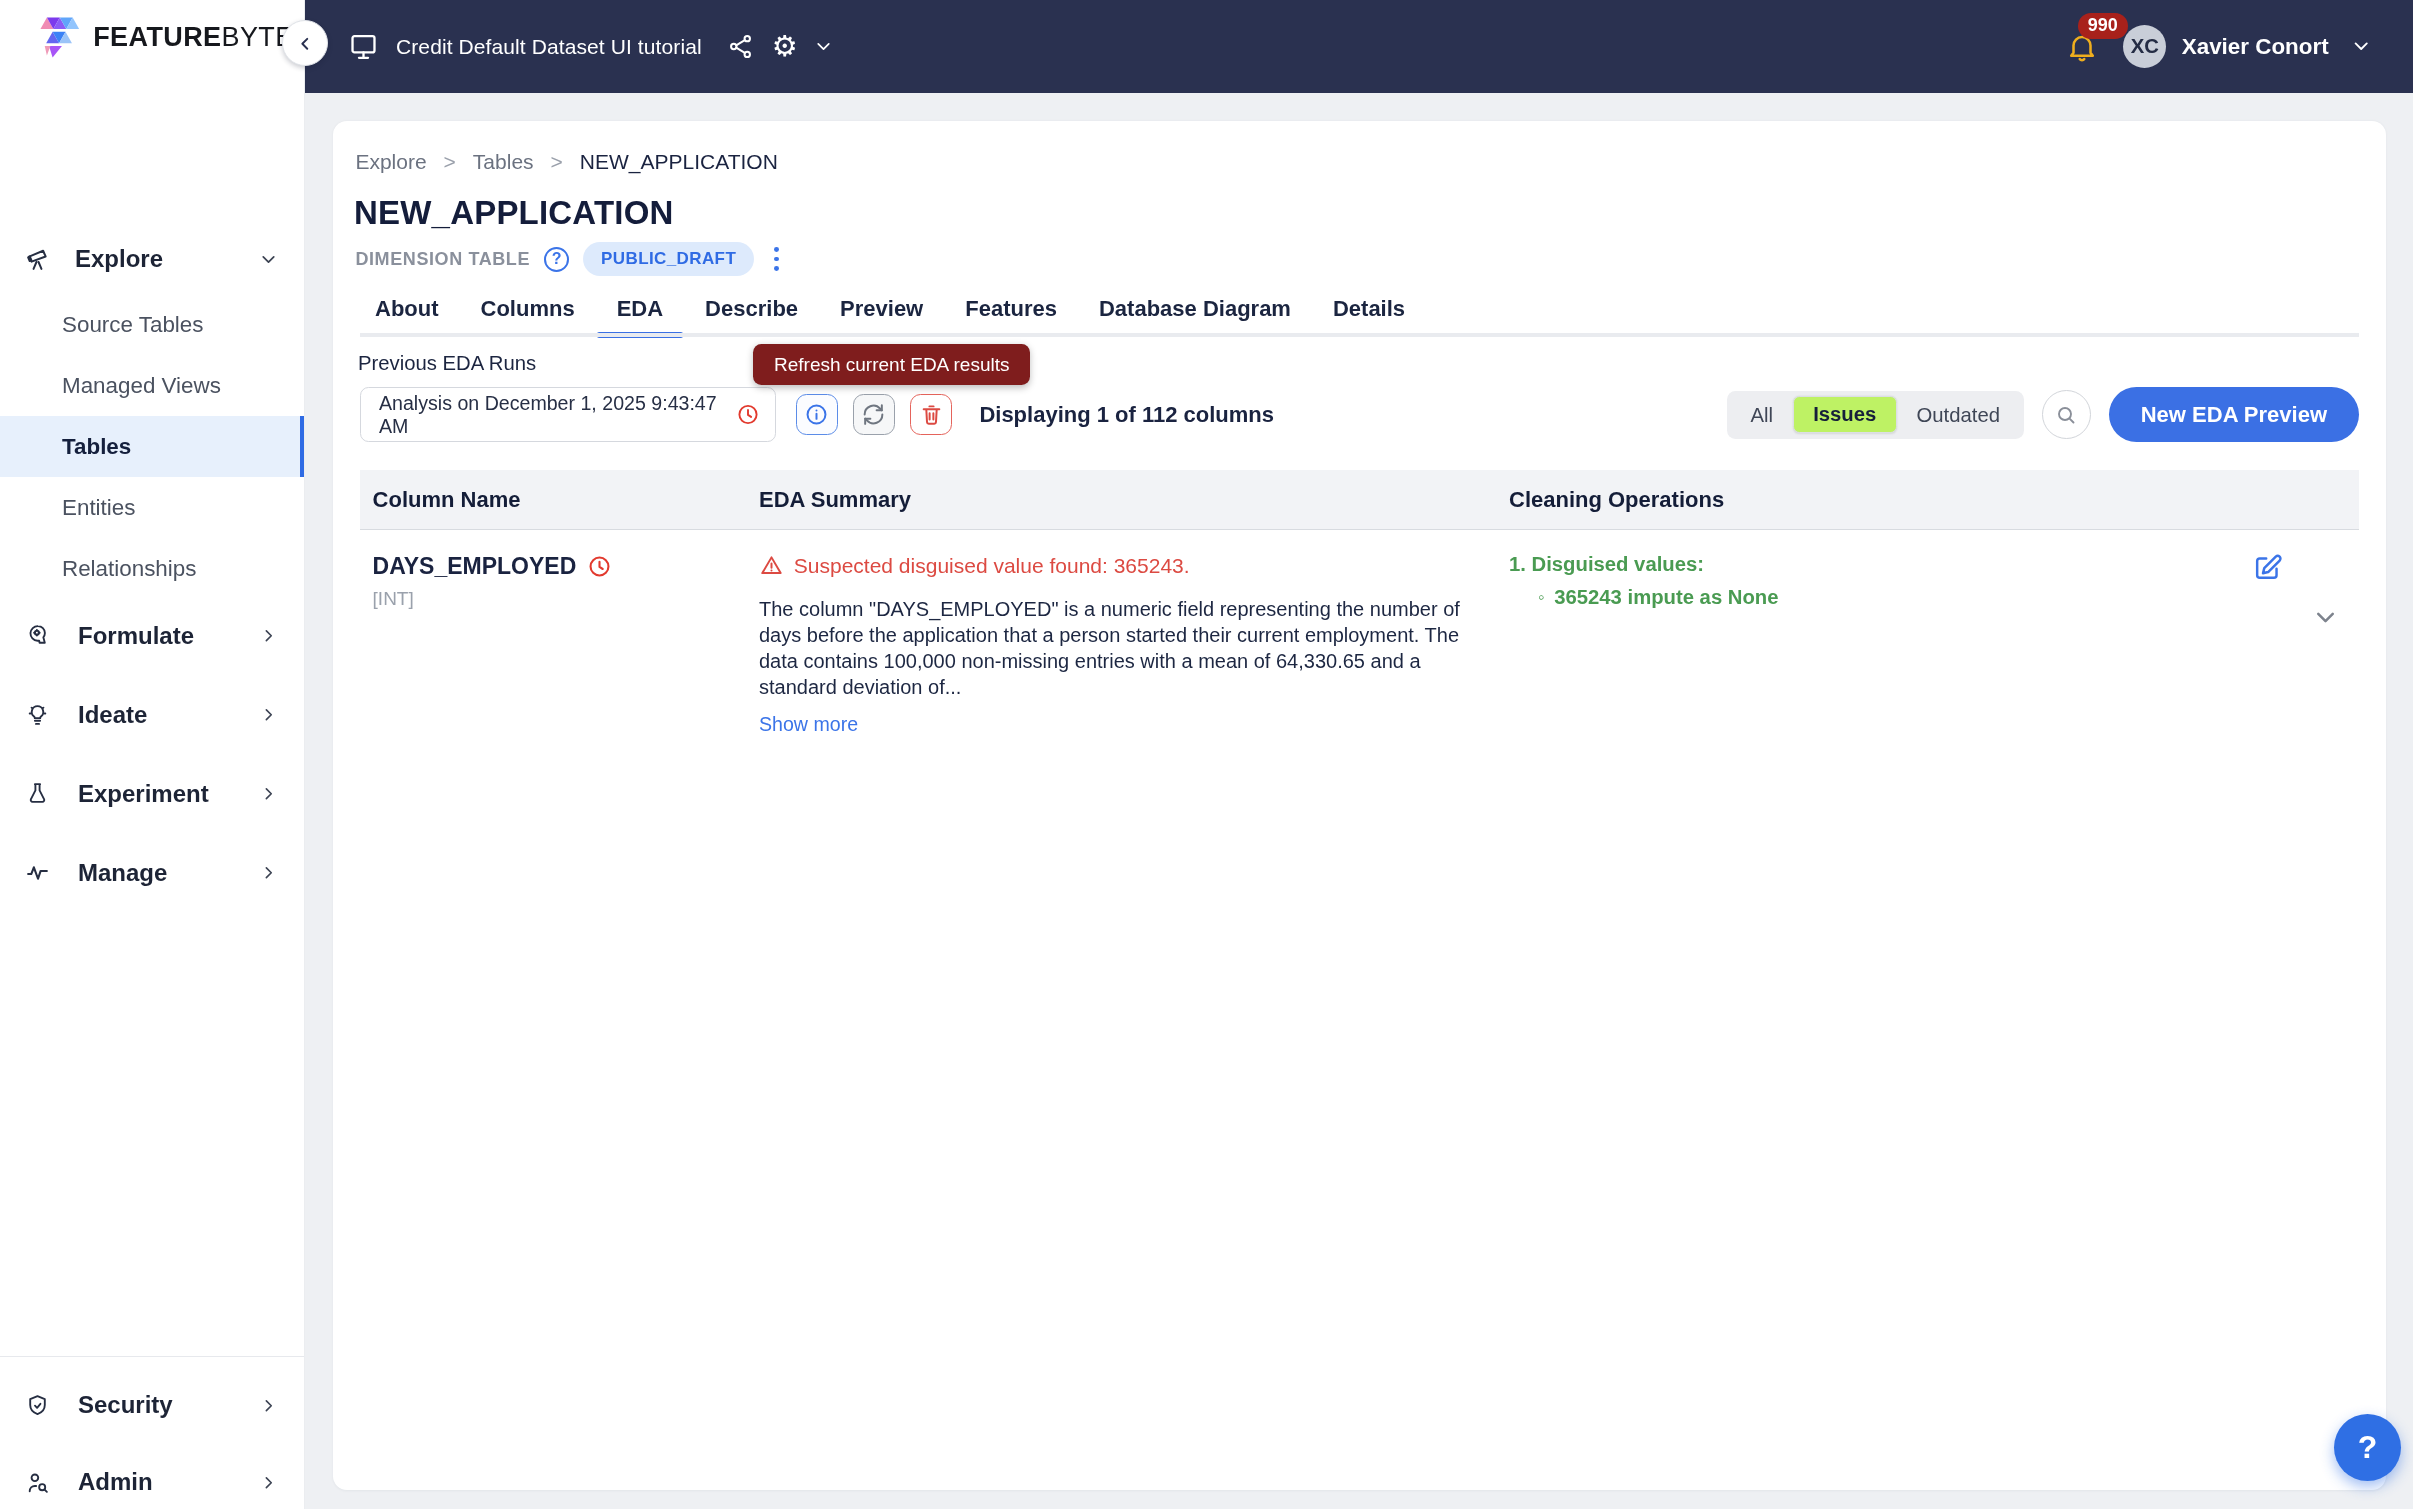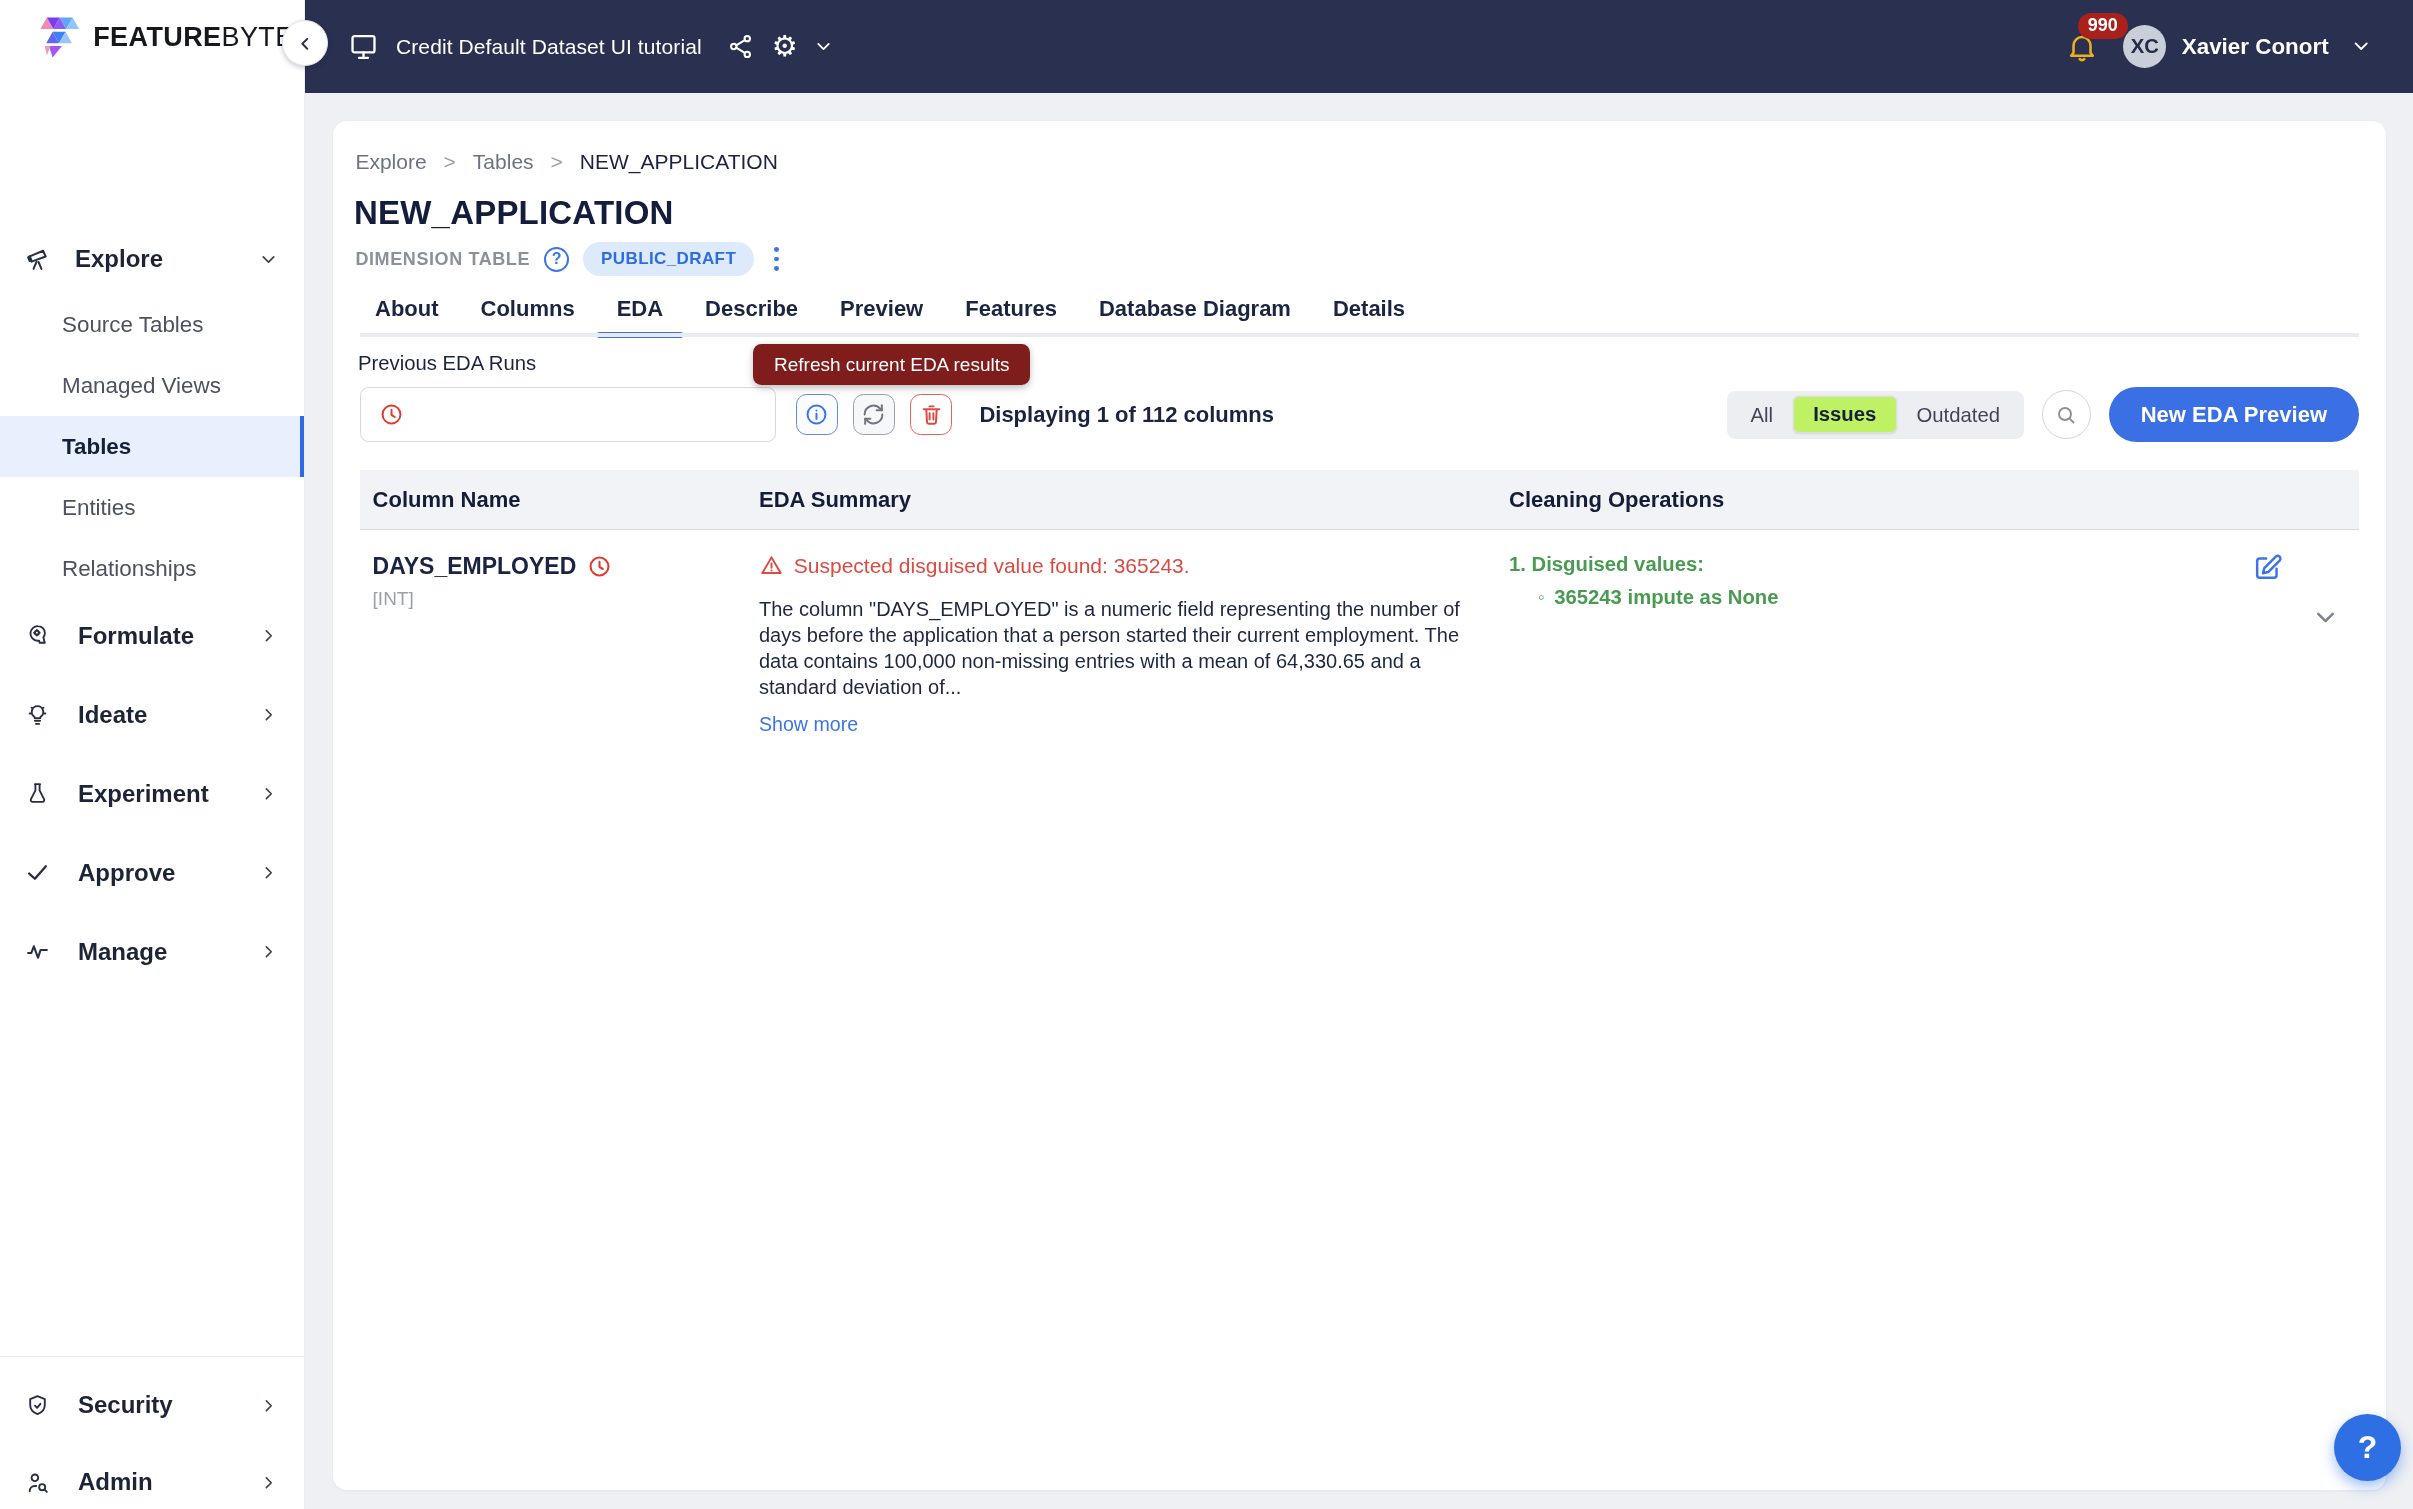--- a/index.html
+++ b/index.html
@@ -248,29 +248,20 @@
       <span class="lbl">Ideate</span>
       <svg class="chev" width="19.6" height="19.6" viewBox="0 0 24 24" fill="none" stroke="currentColor" stroke-width="2" stroke-linecap="round" stroke-linejoin="round">
           <path d="M9 6l6 6-6 6"></path>
         </svg>
     </div>
     <div class="section-item">
       <svg width="25" height="25" viewBox="0 0 24 24" fill="none" stroke="#262e42" stroke-width="1.8" stroke-linecap="round" stroke-linejoin="round">
         <path d="M9.5 3h5M10 3v6l-4.4 8.6A1.8 1.8 0 0 0 7.2 20h9.6a1.8 1.8 0 0 0 1.6-2.4L14 9V3"></path>
       </svg>
       <span class="lbl">Experiment</span>
-      <svg class="chev" width="19.6" height="19.6" viewBox="0 0 24 24" fill="none" stroke="currentColor" stroke-width="2" stroke-linecap="round" stroke-linejoin="round">
-          <path d="M9 6l6 6-6 6"></path>
-        </svg>
-    </div>
-    <div class="section-item">
-      <svg width="25" height="25" viewBox="0 0 24 24" fill="none" stroke="#262e42" stroke-width="2.2" stroke-linecap="round" stroke-linejoin="round">
-        <path d="M4 13l5.5 5L20 6"></path>
-      </svg>
-      <span class="lbl">Approve</span>
       <svg class="chev" width="19.6" height="19.6" viewBox="0 0 24 24" fill="none" stroke="currentColor" stroke-width="2" stroke-linecap="round" stroke-linejoin="round">
           <path d="M9 6l6 6-6 6"></path>
         </svg>
     </div>
     <div class="section-item">
       <svg width="25" height="25" viewBox="0 0 24 24" fill="none" stroke="#262e42" stroke-width="2" stroke-linecap="round" stroke-linejoin="round">
         <path d="M3 13.5h3L8.5 7l4 11 2.5-7.5H21"></path>
       </svg>
       <span class="lbl">Manage</span>
       <svg class="chev" width="19.6" height="19.6" viewBox="0 0 24 24" fill="none" stroke="currentColor" stroke-width="2" stroke-linecap="round" stroke-linejoin="round">
@@ -386,20 +377,21 @@
     <span class="tab">Details</span>
   </div>
   <div class="tabs-line"></div>
 
   <div class="tooltip">Refresh current EDA results</div>
 
   <div class="runs-label">Previous EDA Runs</div>
 
   <div class="controls">
     <div class="run-select">
+      <span class="txt">Analysis on December 1, 2025 9:43:47 AM</span>
       <svg width="25" height="25" viewBox="0 0 24 24" fill="none" stroke="#e23a2e" stroke-width="1.9" stroke-linecap="round" stroke-linejoin="round">
         <circle cx="12" cy="12" r="8.6"></circle>
           <path d="M12 7.4v5l3.1 2"></path>
       </svg>
     </div>
 
     <div class="icon-btn info">
       <svg width="25" height="25" viewBox="0 0 24 24" fill="none" stroke="#3b74e8" stroke-width="1.9" stroke-linecap="round">
         <circle cx="12" cy="12" r="8.6"></circle>
           <path d="M12 8.2h.01M12 11.2v5"></path>

